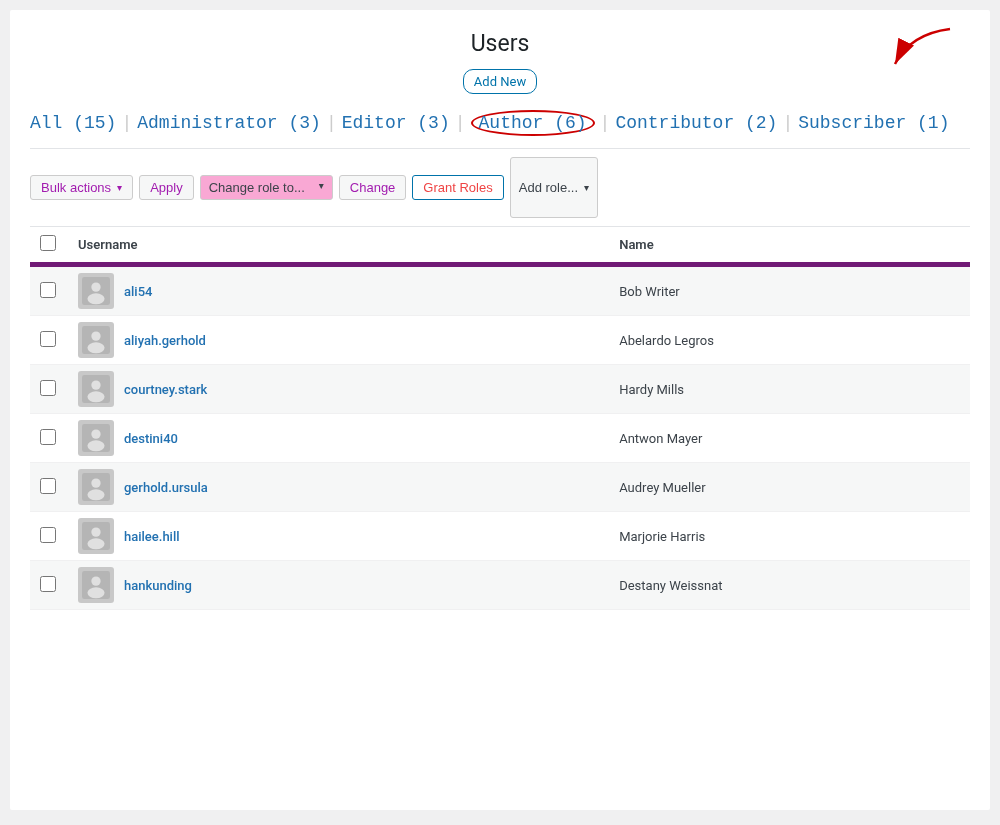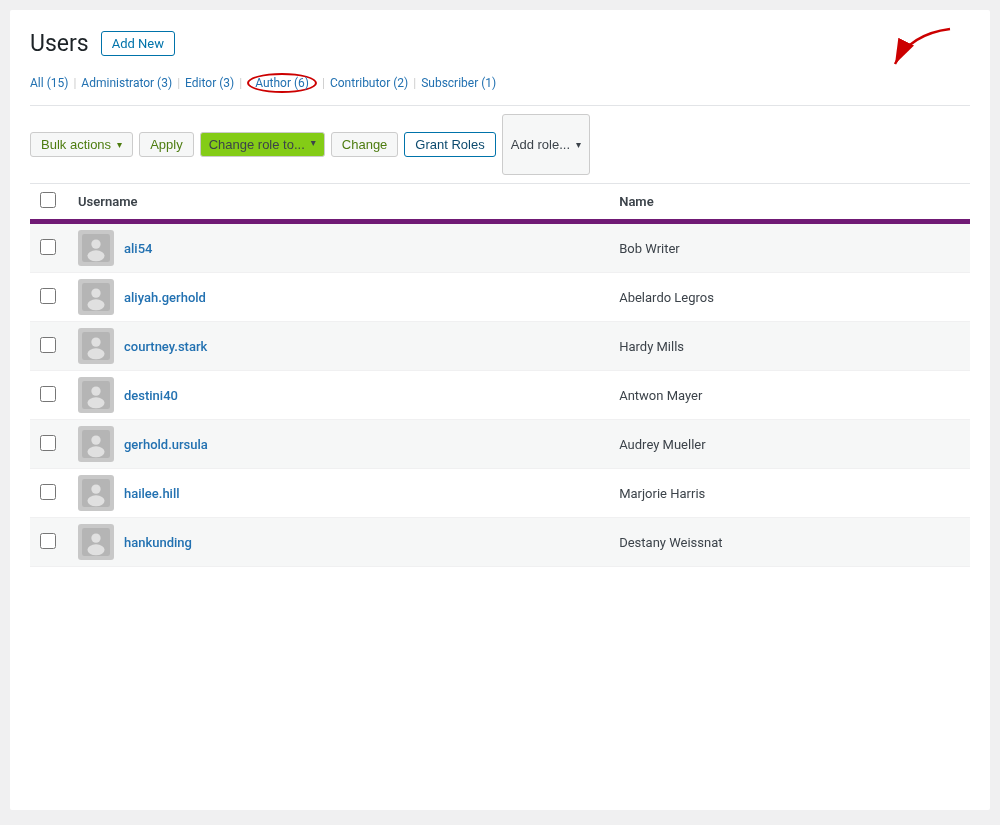--- a/index.html
+++ b/index.html
@@ -17,33 +17,34 @@
       position: relative;
       min-height: 800px;
     }
 
     
     .page-header {
       display: flex;
       align-items: center;
       gap: 12px;
       margin-bottom: 16px;
+      flex-direction: column;
     }
     .page-title {
       font-size: 23px;
       font-weight: 400;
       color: #1d2327;
     }
     .add-new-btn {
       border: 1px solid #0073aa;
       color: #0073aa;
       background: #fff;
       padding: 4px 10px;
       font-size: 13px;
-      border-radius: 3px;
+      border-radius: 10px;
       cursor: pointer;
       text-decoration: none;
     }
 
     
     .filter-annotation {
       position: absolute;
       top: 10px;
       right: 30px;
       text-align: center;
@@ -58,21 +59,22 @@
       margin-top: 4px;
     }
 
     
     .role-filter {
       display: flex;
       align-items: center;
       gap: 0;
       margin-bottom: 12px;
       flex-wrap: wrap;
-      font-size: 12px;
+      font-size: 18px;
+      font-family: Liberation Mono, monospace;
     }
     .role-filter-item {
       color: #2271b1;
       cursor: pointer;
       text-decoration: none;
       white-space: nowrap;
     }
     .role-filter-separator {
       color: #ccc;
       margin: 0 5px;
@@ -94,45 +96,45 @@
       gap: 6px;
       margin-bottom: 0;
       padding: 8px 0;
       border-top: 1px solid #e2e4e7;
       border-bottom: 1px solid #e2e4e7;
       background: #fff;
     }
     .toolbar-btn {
       border: 1px solid #ccc;
       background: #f6f7f7;
-      color: #4d7c0f;
+      color: #a21caf;
       padding: 4px 10px;
       font-size: 13px;
       border-radius: 3px;
       cursor: pointer;
       display: flex;
       align-items: center;
       gap: 4px;
     }
     .toolbar-btn.blue-outline {
       border: 1px solid #0073aa;
-      color: #0c4a6e;
+      color: #ef4444;
       background: #fff;
     }
     .change-role-select {
       border: 1px solid #ccc;
-      background: #84cc16;
+      background: #f9a8d4;
       color: #3c434a;
       padding: 4px 8px;
       font-size: 13px;
       border-radius: 3px;
       cursor: pointer;
       display: flex;
       align-items: flex-start;
-      gap: 4px;
+      gap: 12px;
     }
     .add-role-select {
       border: 1px solid #ccc;
       background: #f6f7f7;
       color: #3c434a;
       padding: 22px 8px;
       font-size: 13px;
       border-radius: 3px;
       cursor: pointer;
       display: flex;

